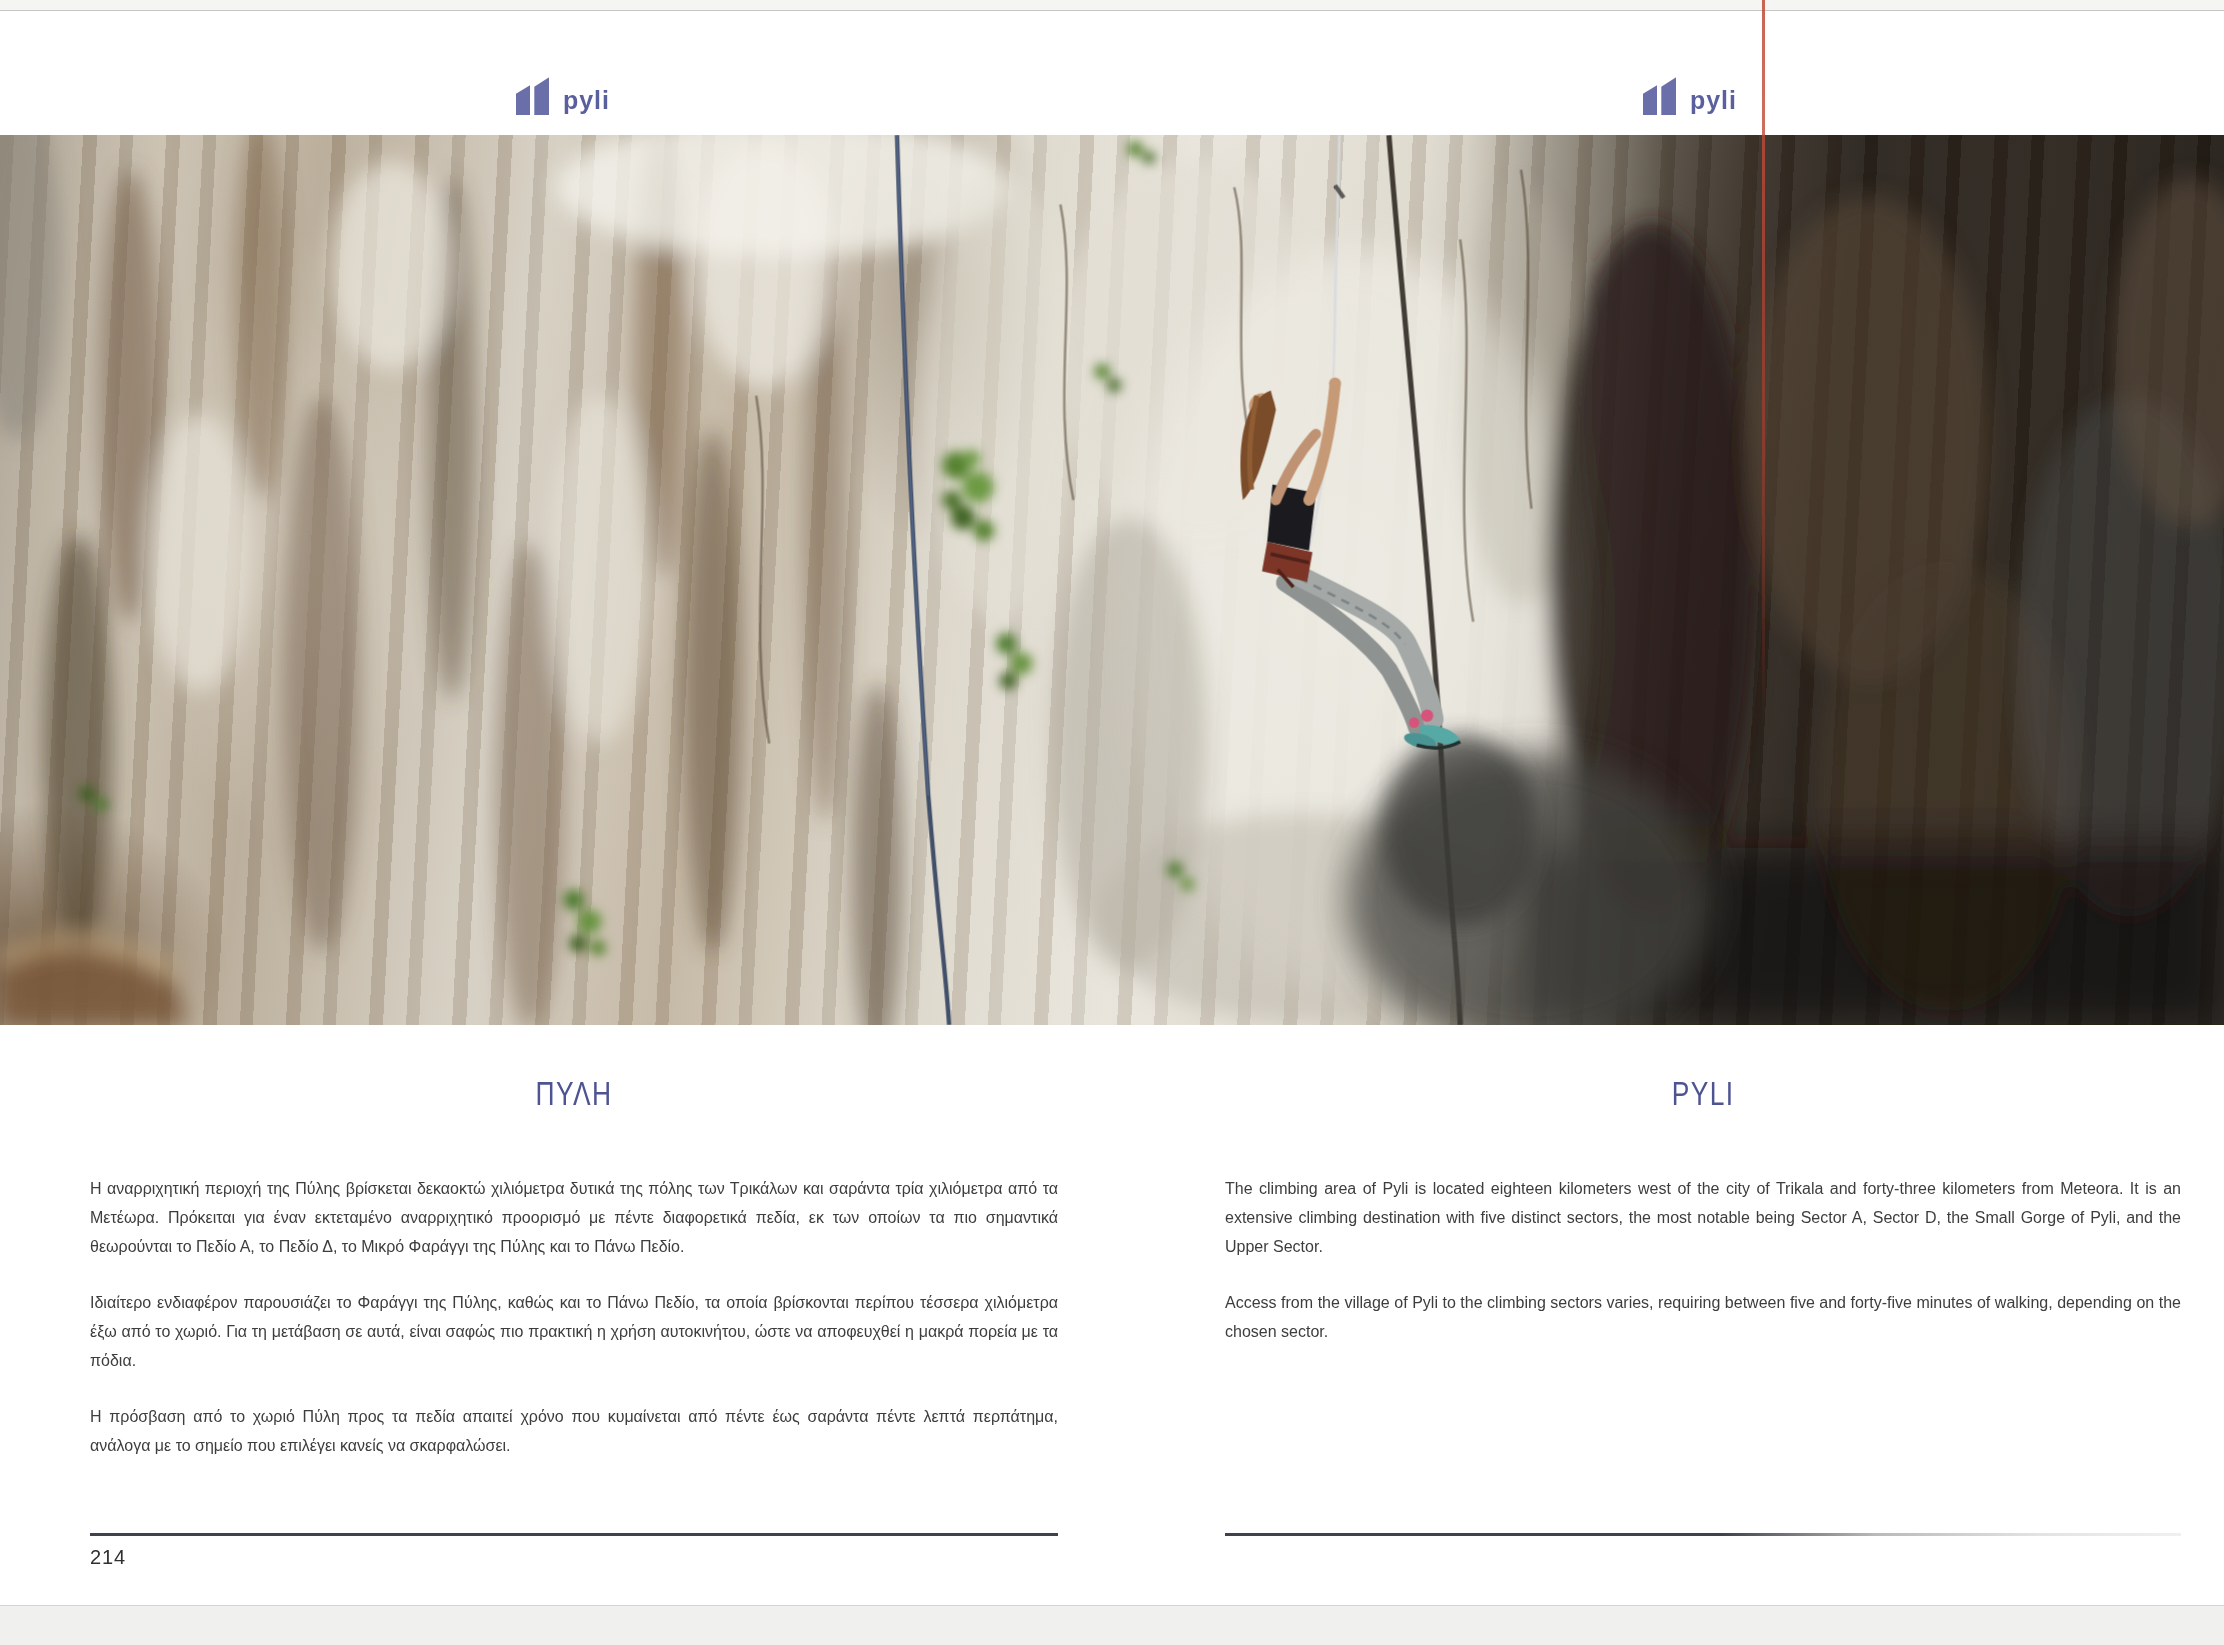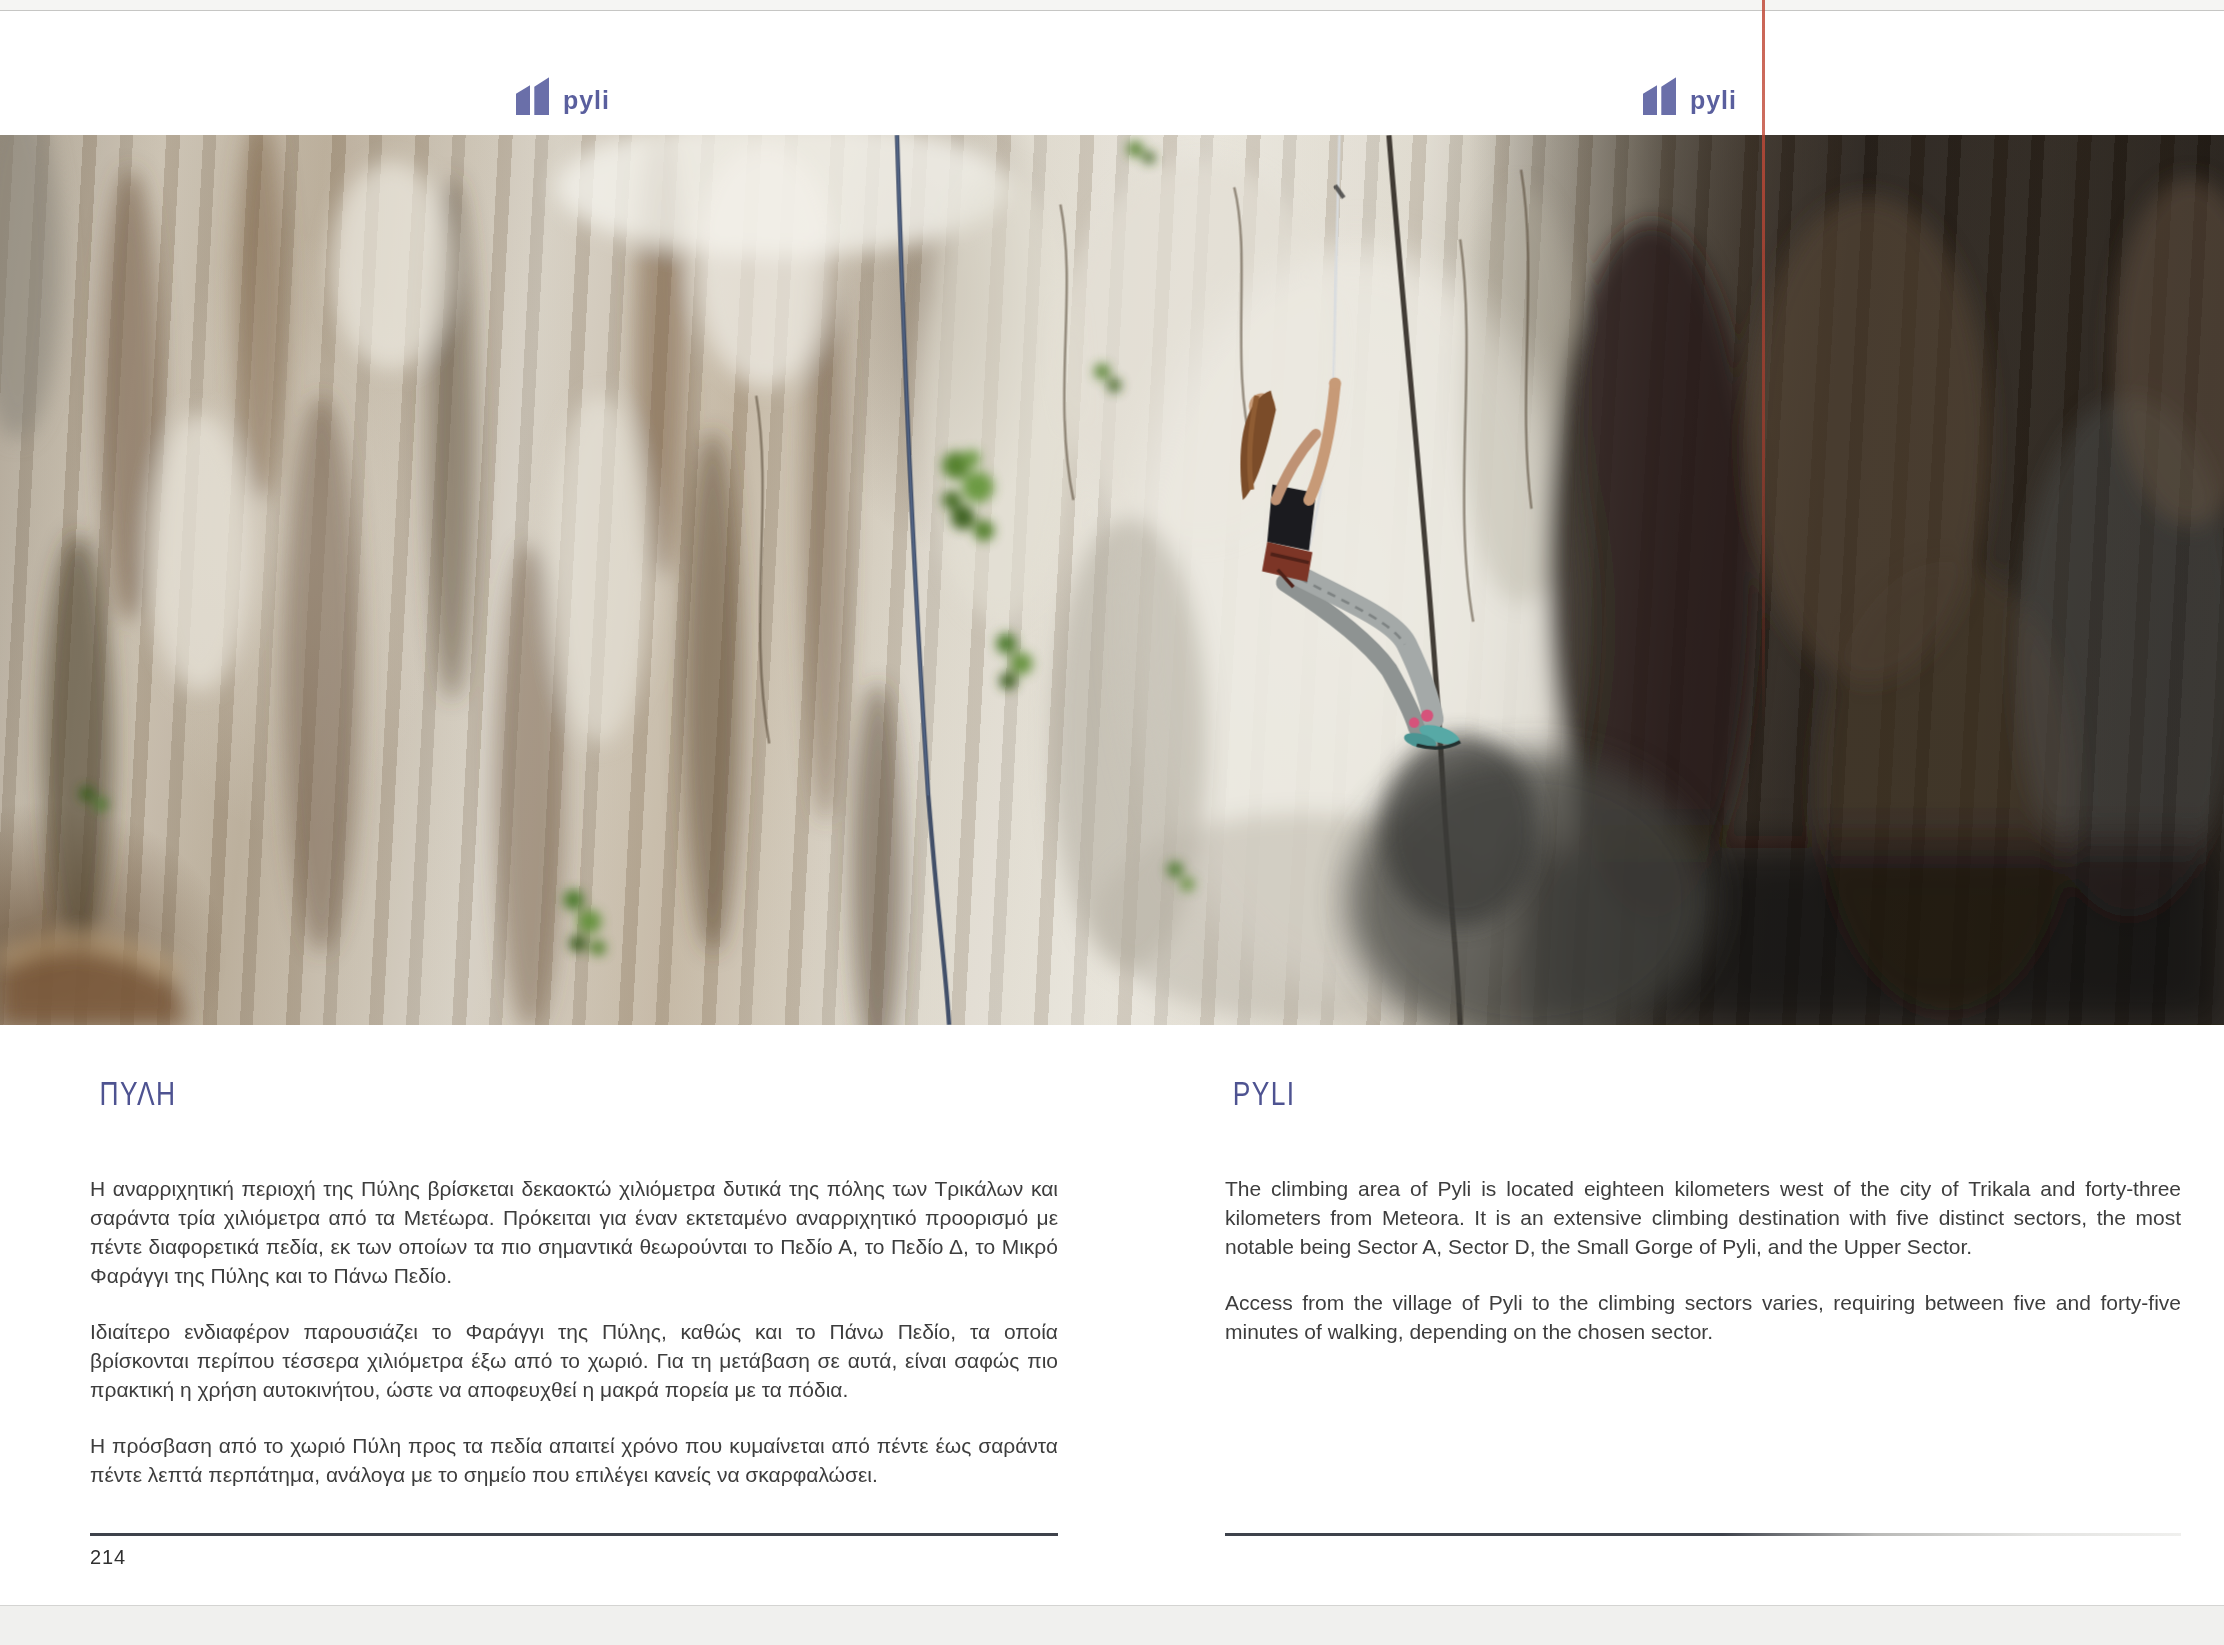--- a/index.html
+++ b/index.html
@@ -71,28 +71,28 @@
   
   .content-area {
     position:absolute; top:1025px; left:0; width:2225px; height:581px;
     background:#ffffff;
   }
   .column { position:absolute; top:0; height:581px; }
   .col-left  { left:90px;  width:968px; }
   .col-right { left:1225px; width:956px; }
 
   .col-heading {
-    margin:50px 0 0 0; 
+    margin:50px 0 0 0; text-align:center;
     font-size:33px; font-weight:500; color:#4e5391; letter-spacing:1.7px;
   }
   .cond { display:inline-block; transform:scaleX(0.8); }
 
   .col-body {
     margin-top:61px;
-    font-size:21px; line-height:29px; color:#3d3d3d;
+    font-size:16px; line-height:29px; color:#3d3d3d;
     text-align:justify;
   }
   .col-body p { margin:0 0 27px 0; }
 
   .col-footer { position:absolute; left:0; right:0; top:508px; }
   .divider { height:2.6px; background:#3e424b; }
   .col-right .divider {
     background:linear-gradient(to right,
       #3e424b 0%, #3e424b 52%, #b9b9b7 68%, #e3e3e1 85%, #f0f0ee 100%);
   }

